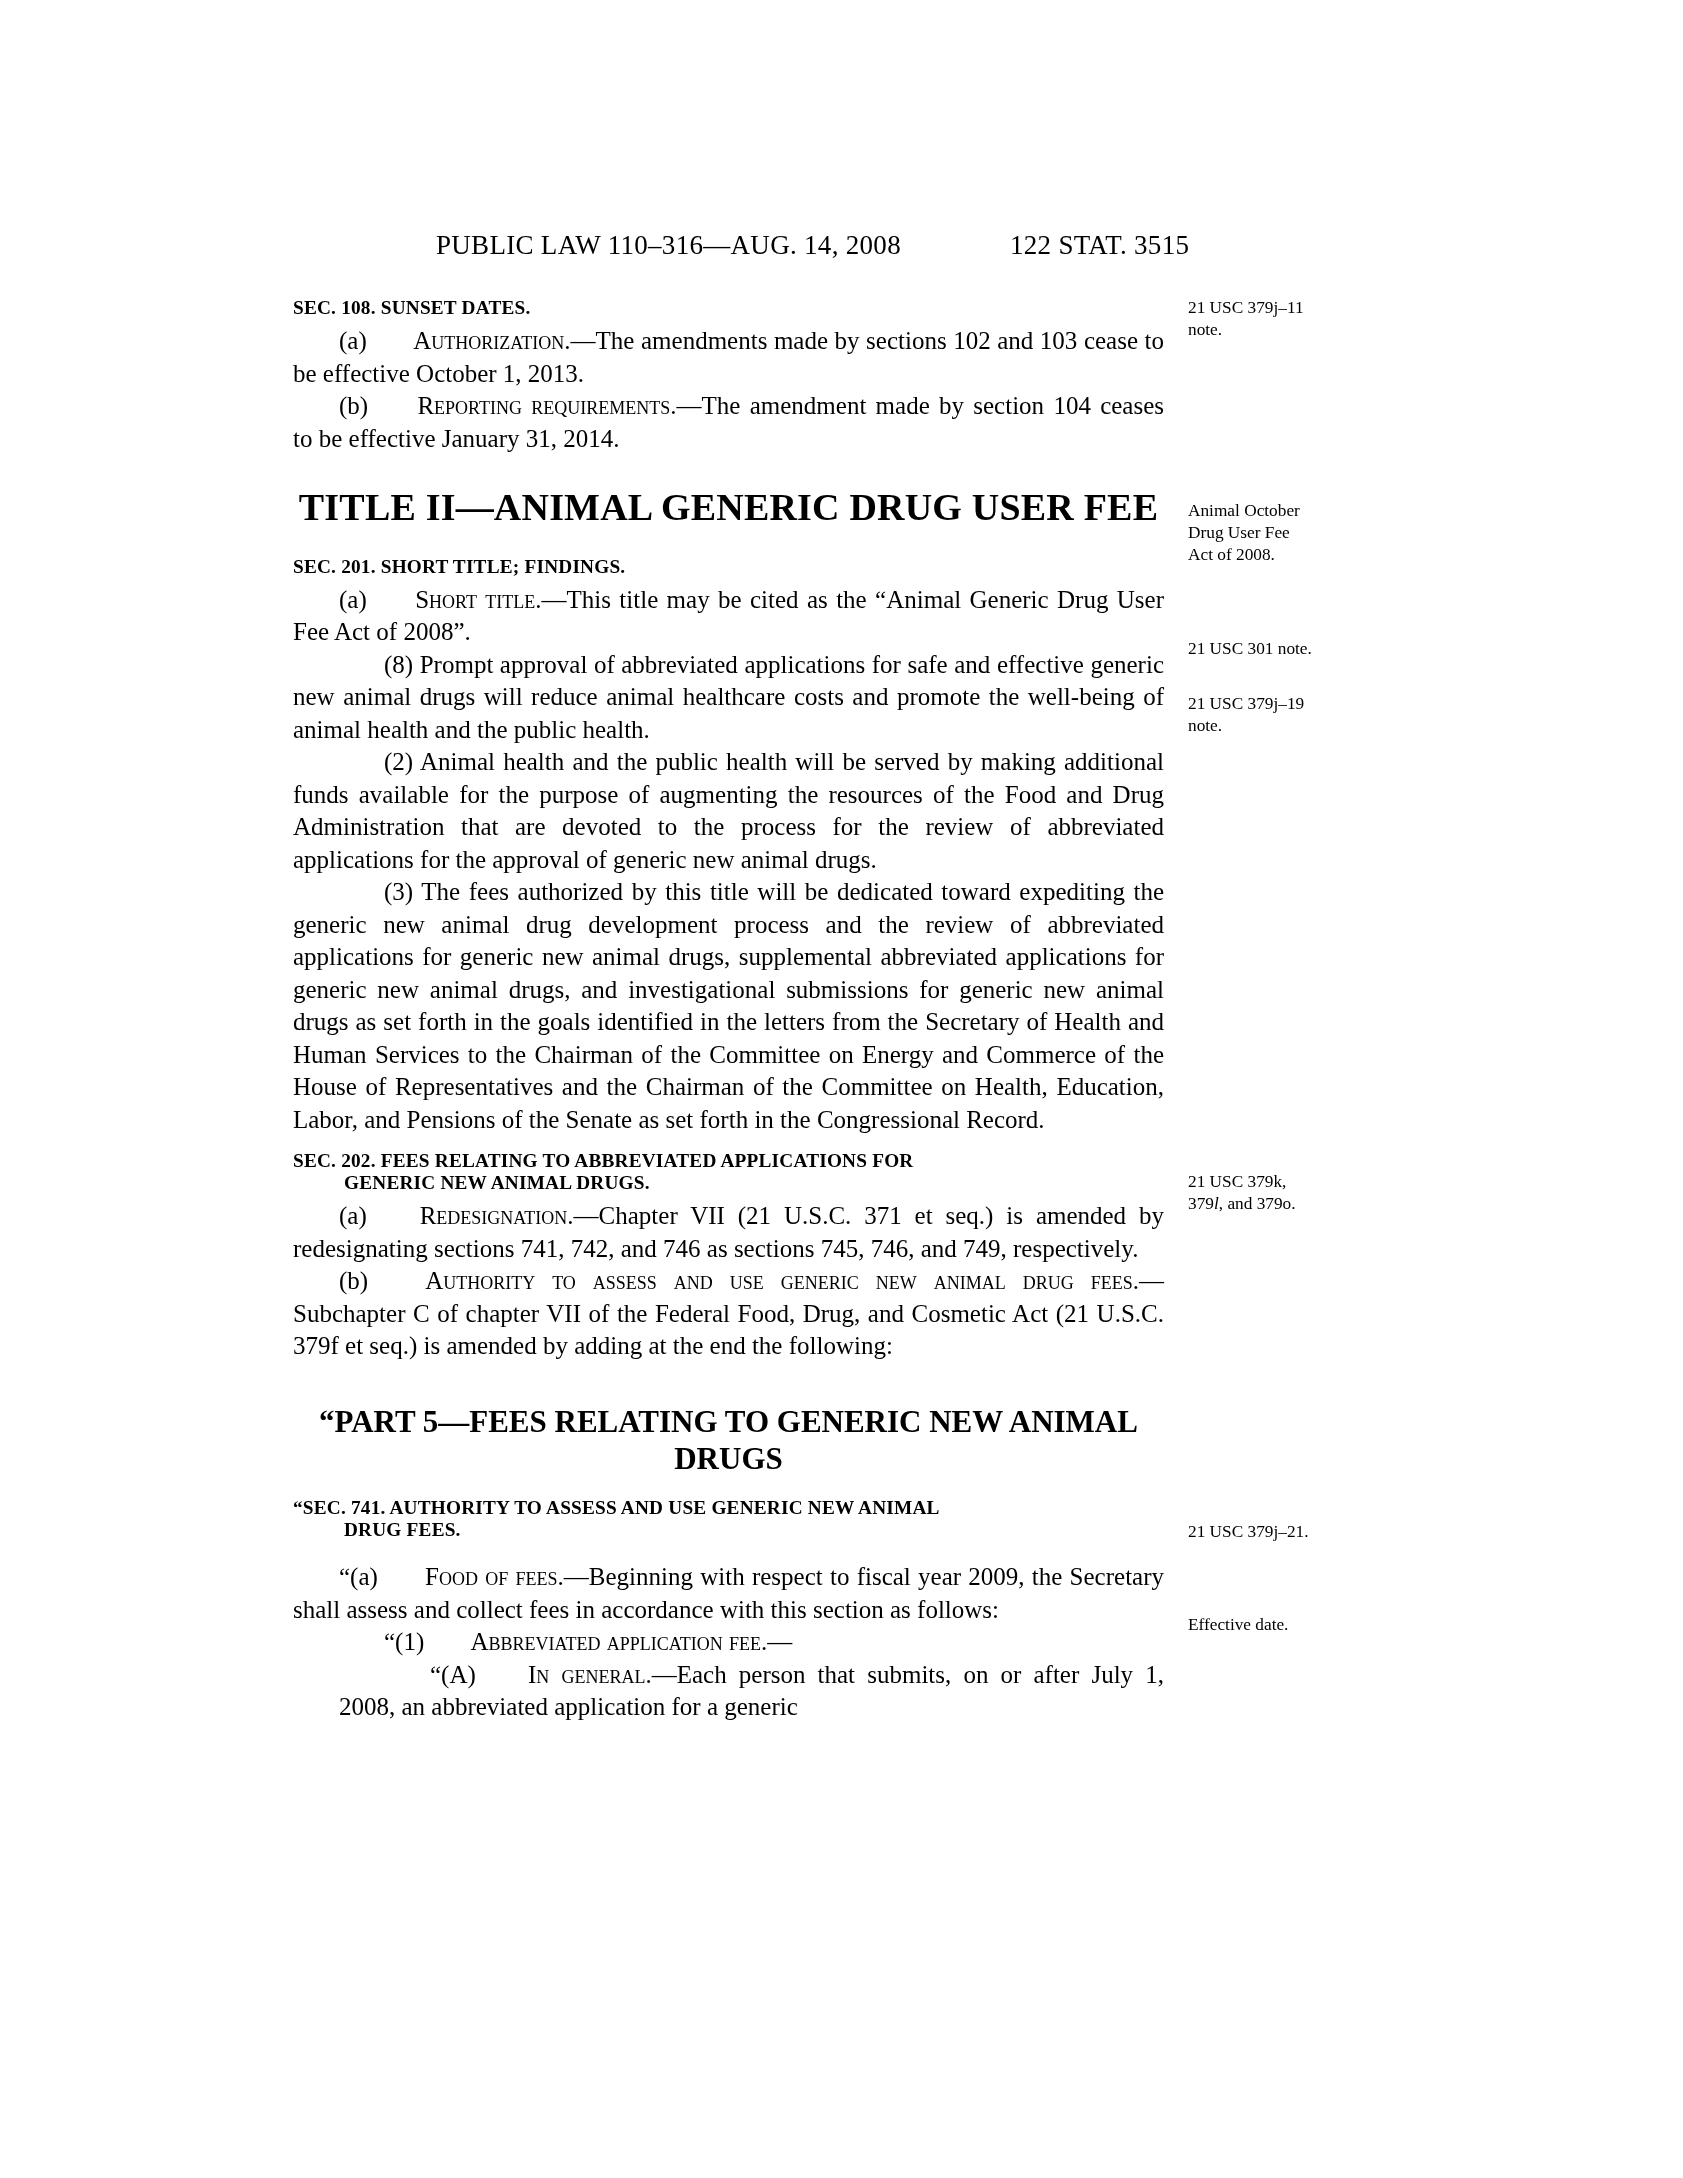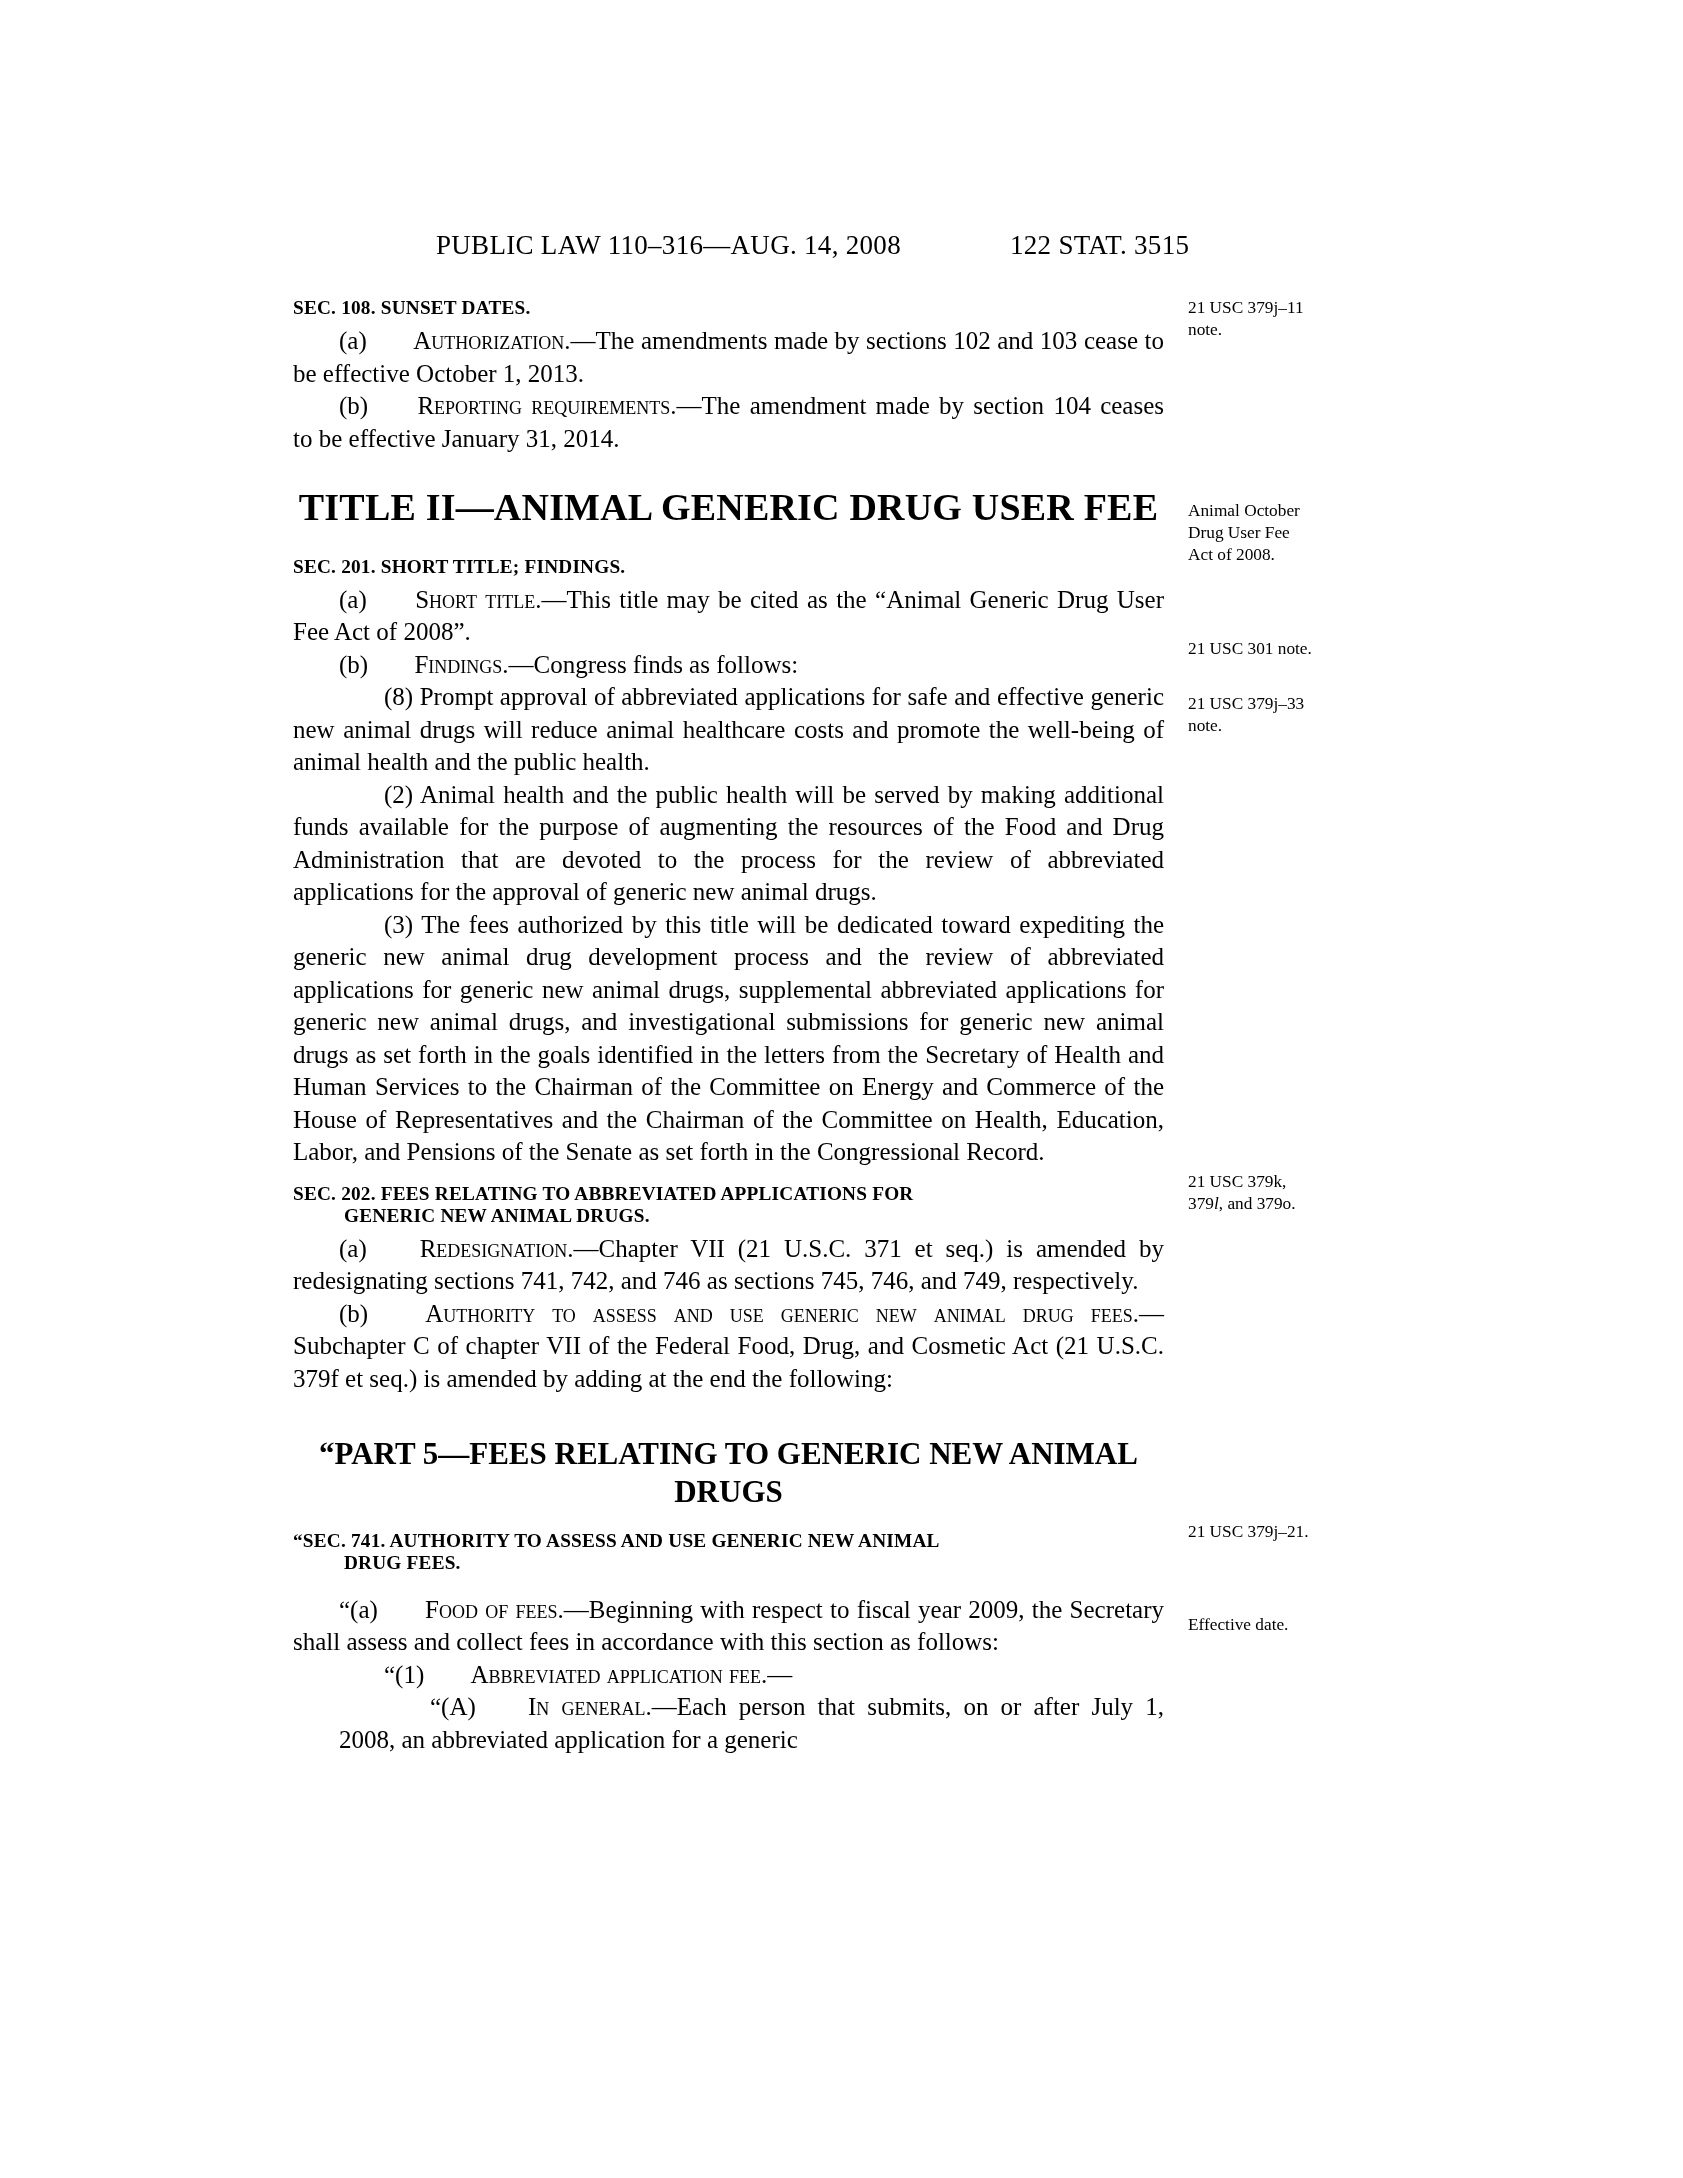--- a/index.html
+++ b/index.html
@@ -116,21 +116,20 @@
     <div class="secheading">SEC. 108. SUNSET DATES.</div>
 
     <p class="body ind1">(a) <span class="sc">Authorization</span>.—The amendments made by sections 102 and 103 cease to be effective October 1, 2013.</p>
     <p class="body ind1">(b) <span class="sc">Reporting requirements</span>.—The amendment made by section 104 ceases to be effective January 31, 2014.</p>
 
     <h1 class="title2">TITLE II—ANIMAL GENERIC DRUG USER FEE</h1>
 
     <div class="secheading">SEC. 201. SHORT TITLE; FINDINGS.</div>
 
     <p class="body ind1">(a) <span class="sc">Short title</span>.—This title may be cited as the “Animal Generic Drug User Fee Act of 2008”.</p>
-    <p class="body ind1">(b) <span class="sc">Findings</span>.—Congress finds as follows:</p>
     <p class="body ind2">(8) Prompt approval of abbreviated applications for safe and effective generic new animal drugs will reduce animal healthcare costs and promote the well-being of animal health and the public health.</p>
     <p class="body ind2">(2) Animal health and the public health will be served by making additional funds available for the purpose of augmenting the resources of the Food and Drug Administration that are devoted to the process for the review of abbreviated applications for the approval of generic new animal drugs.</p>
     <p class="body ind2">(3) The fees authorized by this title will be dedicated toward expediting the generic new animal drug development process and the review of abbreviated applications for generic new animal drugs, supplemental abbreviated applications for generic new animal drugs, and investigational submissions for generic new animal drugs as set forth in the goals identified in the letters from the Secretary of Health and Human Services to the Chairman of the Committee on Energy and Commerce of the House of Representatives and the Chairman of the Committee on Health, Education, Labor, and Pensions of the Senate as set forth in the Congressional Record.</p>
 
     <div class="gap-sm"></div>
     <div class="secheading">
       <span>SEC. 202. FEES RELATING TO ABBREVIATED APPLICATIONS FOR</span>
       <span class="hang">GENERIC NEW ANIMAL DRUGS.</span>
     </div>
 
@@ -162,21 +161,21 @@
       <div>Animal October</div>
       <div>Drug User Fee</div>
       <div>Act of 2008.</div>
     </div>
 
     <div class="note" style="top:341px;">
       <div>21 USC 301 note.</div>
     </div>
 
     <div class="note" style="top:396px;">
-      <div>21 USC 379j–33</div>
+      <div>21 USC 379j–19</div>
       <div>note.</div>
     </div>
 
     <div class="note" style="top:874px;">
       <div>21 USC 379k,</div>
       <div><span>379<span class="ital">l</span>, and 379o.</span></div>
     </div>
 
     <div class="note" style="top:1224px;">
       <div>21 USC 379j–21.</div>

